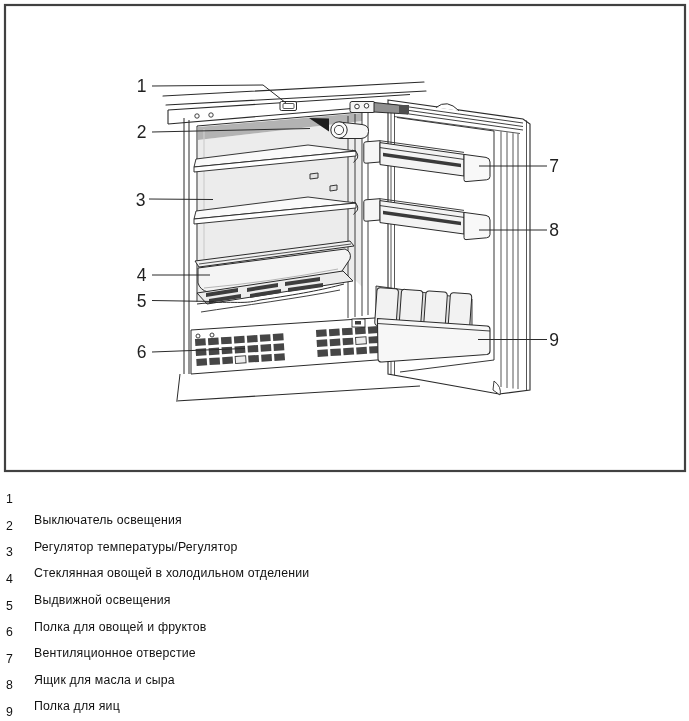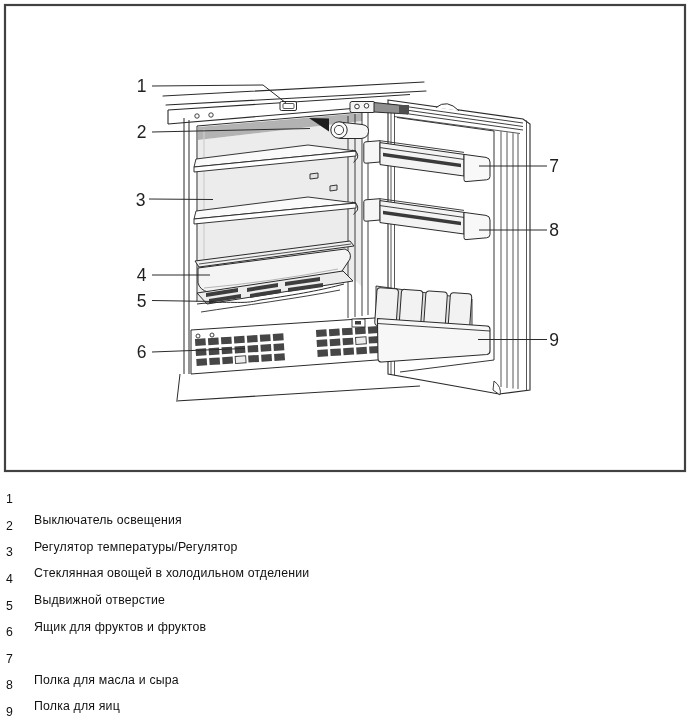--- a/index.html
+++ b/index.html
@@ -260,32 +260,33 @@
   <div class="legend-row">
     <span class="legend-num">2</span>
     <span class="legend-label">Регулятор температуры/Регулятор</span>
   </div>
   <div class="legend-row">
     <span class="legend-num">3</span>
     <span class="legend-label">Стеклянная овощей в холодильном отделении</span>
   </div>
   <div class="legend-row">
     <span class="legend-num">4</span>
-    <span class="legend-label">Выдвижной отверстие</span>
+    <span class="legend-label">Выдвижной освещения</span>
   </div>
   <div class="legend-row">
     <span class="legend-num">5</span>
-    <span class="legend-label">Ящик для фруктов и фруктов</span>
+    <span class="legend-label">Полка для овощей и фруктов</span>
   </div>
   <div class="legend-row">
     <span class="legend-num">6</span>
+    <span class="legend-label">Вентиляционное отверстие</span>
   </div>
   <div class="legend-row">
     <span class="legend-num">7</span>
-    <span class="legend-label">Полка для масла и сыра</span>
+    <span class="legend-label">Ящик для масла и сыра</span>
   </div>
   <div class="legend-row">
     <span class="legend-num">8</span>
     <span class="legend-label">Полка для яиц</span>
   </div>
   <div class="legend-row">
     <span class="legend-num">9</span>
   </div>
 </div>
 

